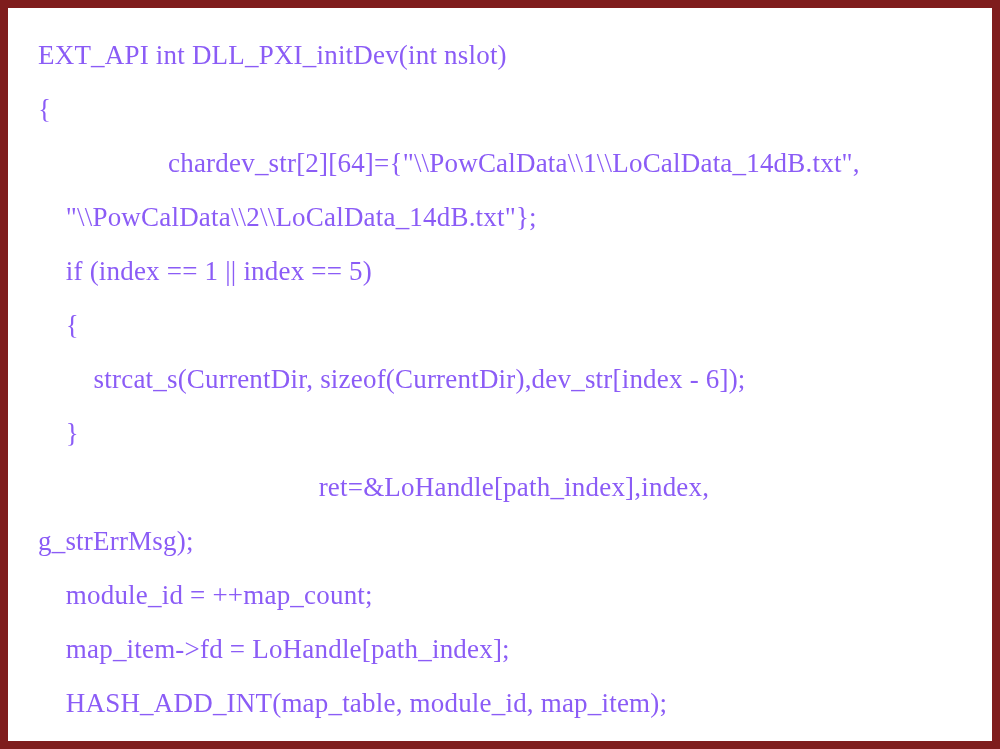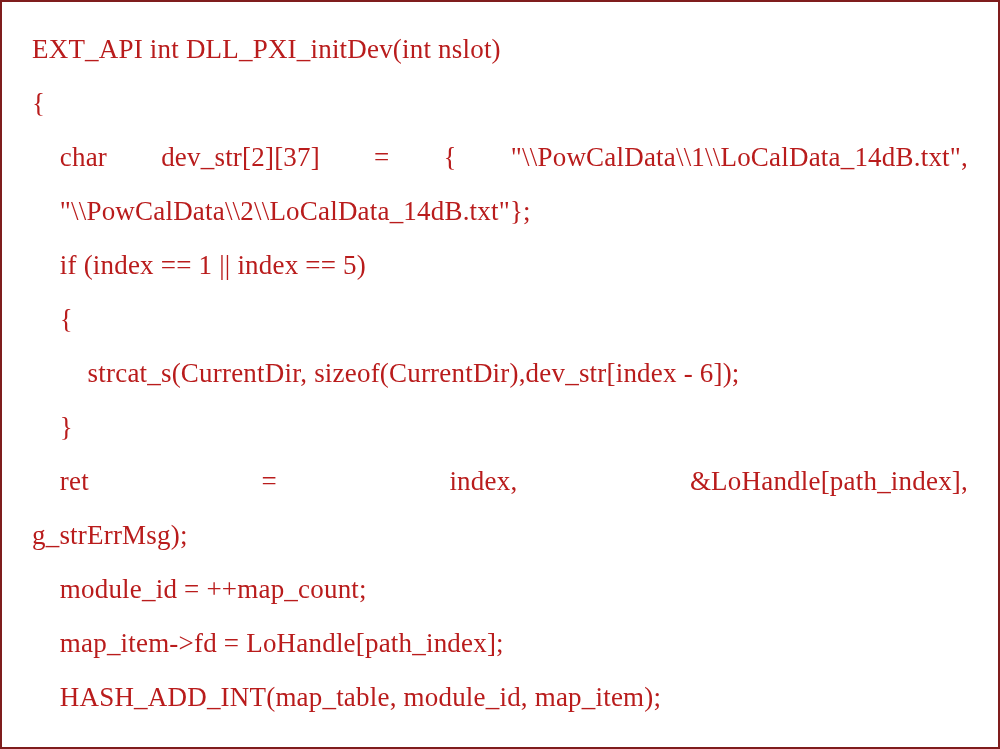--- a/index.html
+++ b/index.html
@@ -7,60 +7,60 @@
     padding: 0;
     background: #ffffff;
     width: 1000px;
     height: 749px;
     overflow: hidden;
   }
   .page {
     box-sizing: border-box;
     width: 1000px;
     height: 749px;
-    border: 2px solid #7f1d1d;
+    border: 8px solid #7f1d1d;
     padding: 20px 30px 20px 30px;
     font-family: "Times New Roman", Times, serif;
     font-size: 27px;
     line-height: 2.0;
-    color: #b91c1c;
+    color: #8b5cf6;
     letter-spacing: 0.2px;
   }
   .line {
     white-space: pre;
   }
   .w-line {
     white-space: pre;
     display: flex;
-    justify-content: space-between;
+    justify-content: center;
   }
   .w-line span { white-space: pre; }
 </style>
 </head>
 <body>
 
 <div class="page">
   <div class="line">EXT_API int DLL_PXI_initDev(int nslot)</div>
   <div class="line">{</div>
   <div class="w-line">
     <span>    char</span>
-    <span>dev_str[2][37]</span>
+    <span>dev_str[2][64]</span>
     <span>=</span>
     <span>{</span>
     <span>"\\PowCalData\\1\\LoCalData_14dB.txt",</span>
   </div>
   <div class="line">    "\\PowCalData\\2\\LoCalData_14dB.txt"};</div>
   <div class="line">    if (index == 1 || index == 5)</div>
   <div class="line">    {</div>
   <div class="line">        strcat_s(CurrentDir, sizeof(CurrentDir),dev_str[index - 6]);</div>
   <div class="line">    }</div>
   <div class="w-line">
     <span>    ret</span>
     <span>=</span>
+    <span>&amp;LoHandle[path_index],</span>
     <span>index,</span>
-    <span>&amp;LoHandle[path_index],</span>
   </div>
   <div class="line">g_strErrMsg);</div>
   <div class="line">    module_id = ++map_count;</div>
   <div class="line">    map_item-&gt;fd = LoHandle[path_index];</div>
   <div class="line">    HASH_ADD_INT(map_table, module_id, map_item);</div>
 
 </div>
 
 </body></html>

